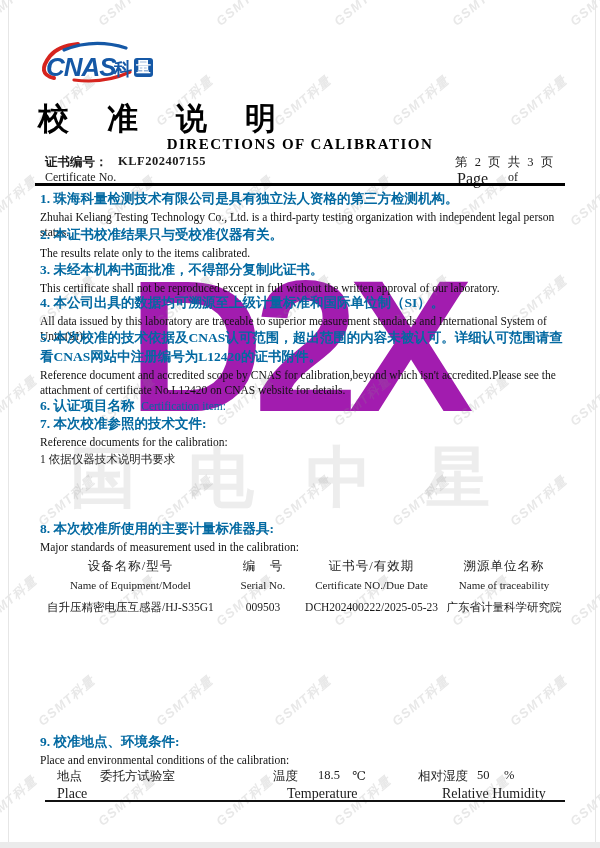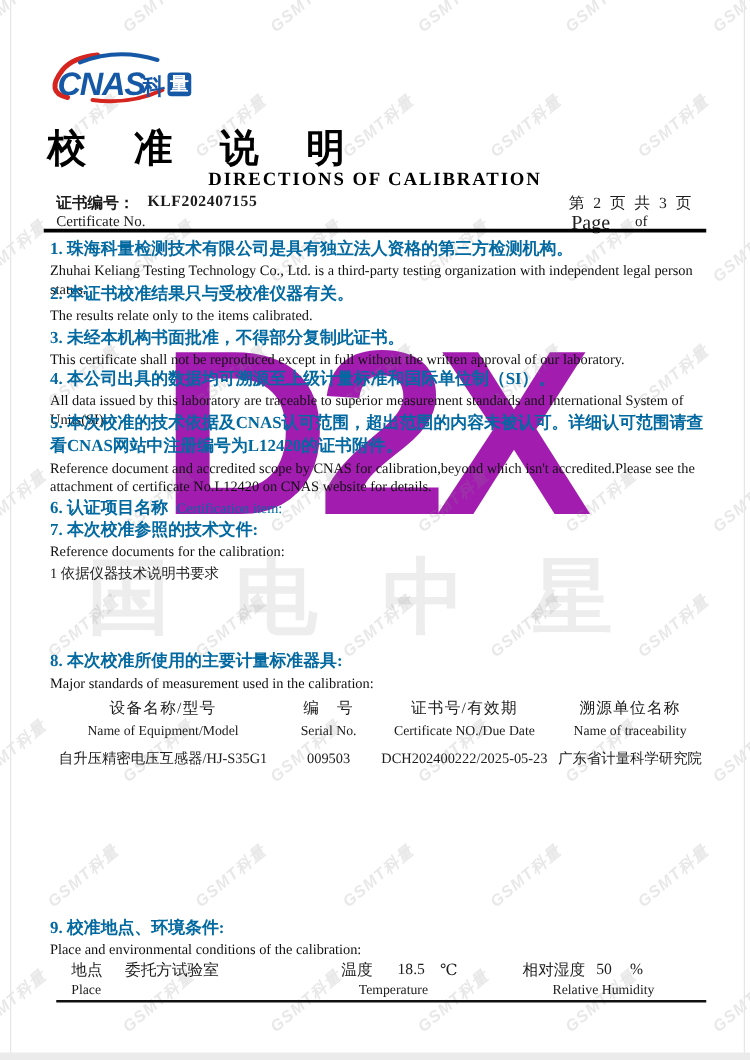--- a/index.html
+++ b/index.html
@@ -60,21 +60,21 @@
   .t-row{display:flex;width:100%;}
   .t-c{text-align:center;}
   .t-c1{width:36%;} .t-c2{width:14%;} .t-c3{width:27%;} .t-c4{width:23%;}
   .t-head-cn .t-c{font-size:12.5px;letter-spacing:1px;line-height:20px;}
   .t-head-en .t-c{font-size:11px;line-height:18px;}
   .t-body .t-c{font-size:11.5px;line-height:26px;}
 
   
   .env{position:absolute;left:0;top:0;width:600px;}
   .env span{position:absolute;font-size:12.5px;}
-  .env .en-sub{font-size:11px;}
+  .env .en-sub{font-size:14px;}
 </style>
 </head>
 <body>
 
 <div class="page">
 
   <div class="wm-layer">
     <div class="wm-big-letters">D2X</div>
     <div class="wm-big-chars">国电中星</div>
     <div id="wm-small-layer">

